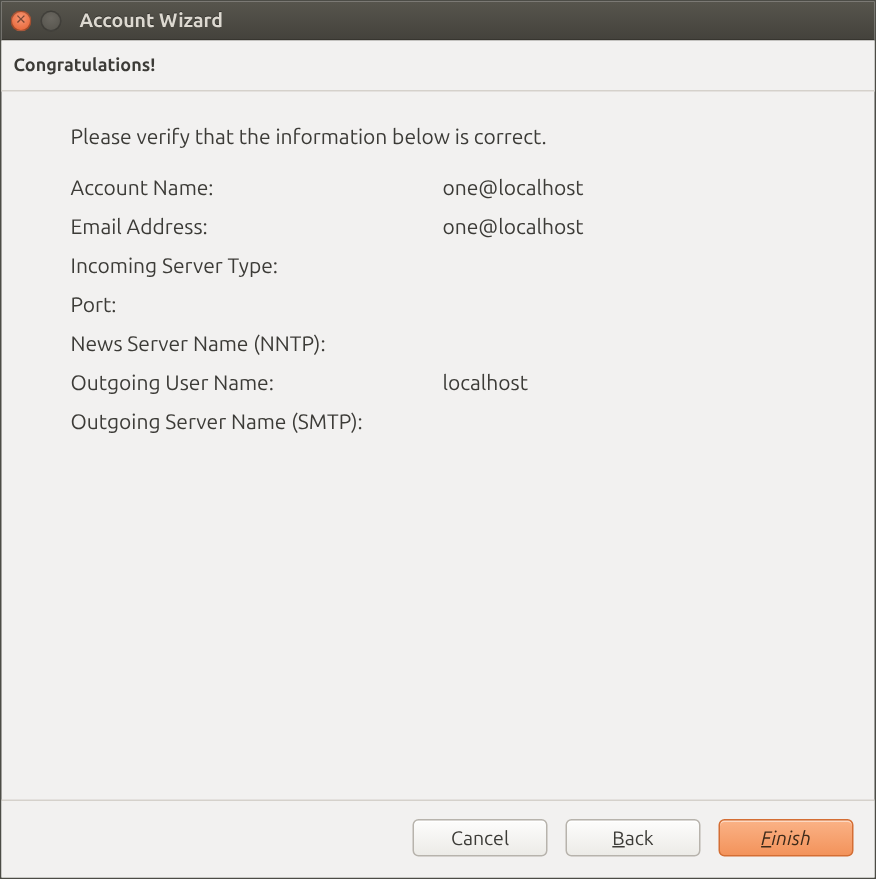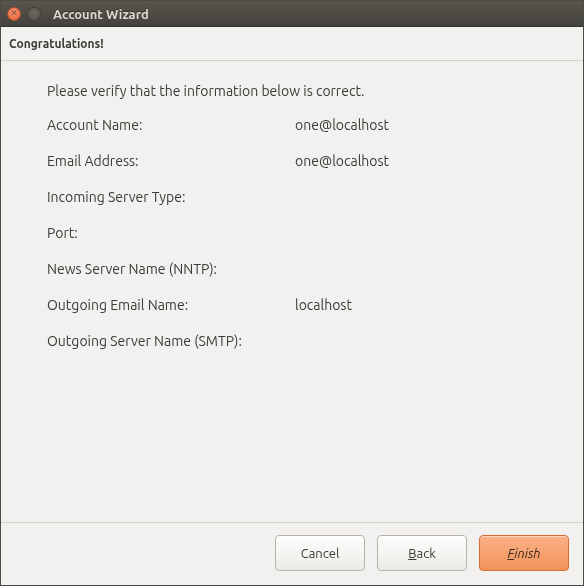--- a/index.html
+++ b/index.html
@@ -55,41 +55,41 @@
     flex: 1;
     padding: 22px 30px 12px 46px;
     display: flex; flex-direction: column;
     font-size: 14px;
     color: #3c3b37;
   }
   .intro { margin-bottom: 16px; }
   .fields {
     display: grid;
     grid-template-columns: 248px 1fr;
-    row-gap: 16px;
+    row-gap: 6px;
     align-content: start;
   }
   .fld-label, .fld-value { line-height: 20px; }
   .spacer { flex: 1; }
   .outro { margin-top: 10px; margin-bottom: 10px; }
   .sep {
     height: 1px;
     background: #d5d1cb;
     margin: 0;
   }
   .footer {
     display: flex;
     justify-content: flex-end;
     gap: 12px;
     padding: 12px 14px 14px 14px;
     background: #f2f1f0;
   }
   button.action {
     min-width: 90px;
-    height: 36px;
+    height: 25px;
     padding: 0 14px;
     font-size: 13px;
     font-family: inherit;
     color: #3c3b37;
     background: linear-gradient(to bottom, #fdfdfc, #ecebe7);
     border: 1px solid #b7b3ac;
     border-radius: 4px;
     cursor: pointer;
     box-shadow: inset 0 1px 0 #fff;
   }
@@ -124,21 +124,21 @@
       <div class="fld-label">Account Name:</div>
       <div class="fld-value">one@localhost</div>
       <div class="fld-label">Email Address:</div>
       <div class="fld-value">one@localhost</div>
       <div class="fld-label">Incoming Server Type:</div>
       <div class="fld-value"></div>
       <div class="fld-label">Port:</div>
       <div class="fld-value"></div>
       <div class="fld-label">News Server Name (NNTP):</div>
       <div class="fld-value"></div>
-      <div class="fld-label">Outgoing Email Name:</div>
+      <div class="fld-label">Outgoing User Name:</div>
       <div class="fld-value">localhost</div>
       <div class="fld-label">Outgoing Server Name (SMTP):</div>
       <div class="fld-value"></div>
     </div>
 
     <div class="spacer"></div>
 
   </div>
 
   <div class="sep"></div>

